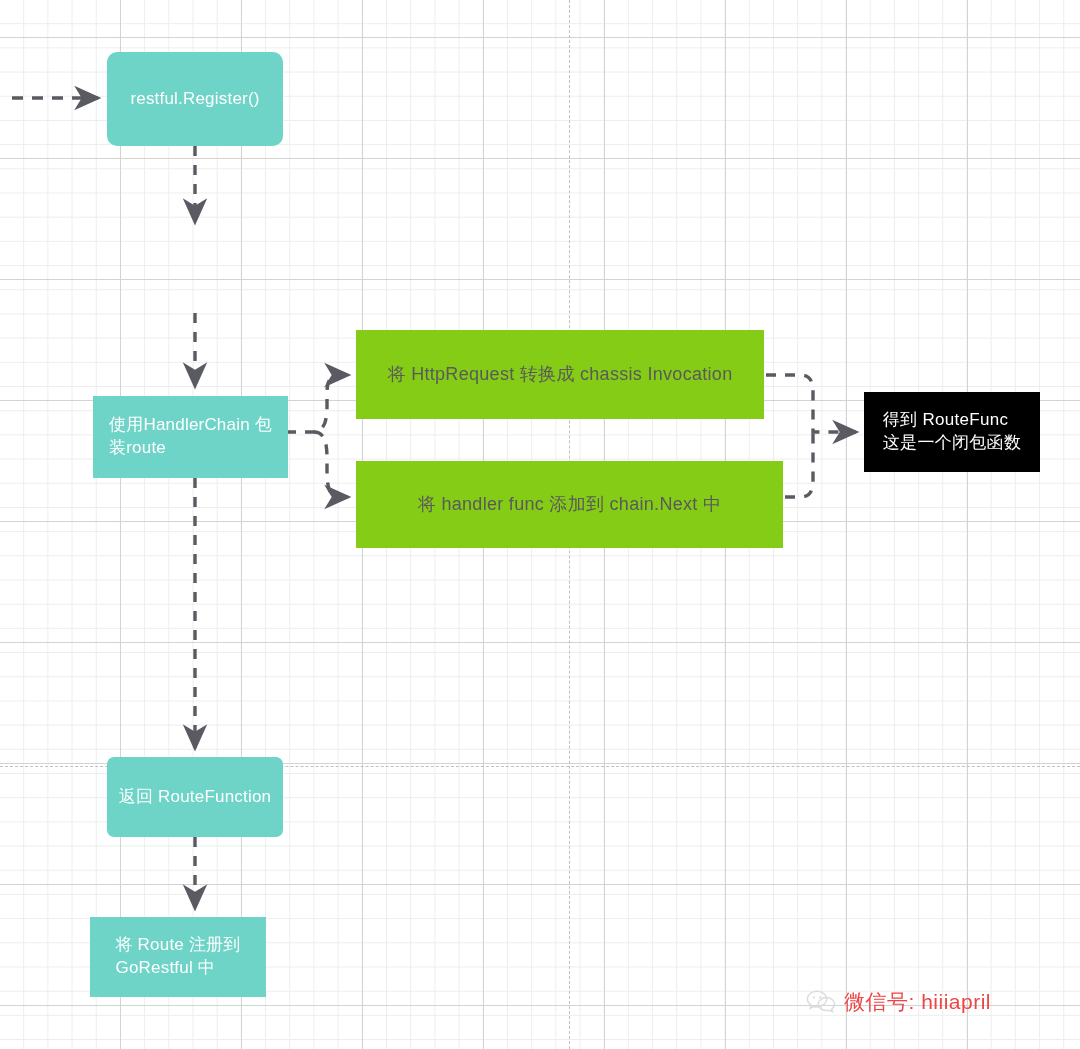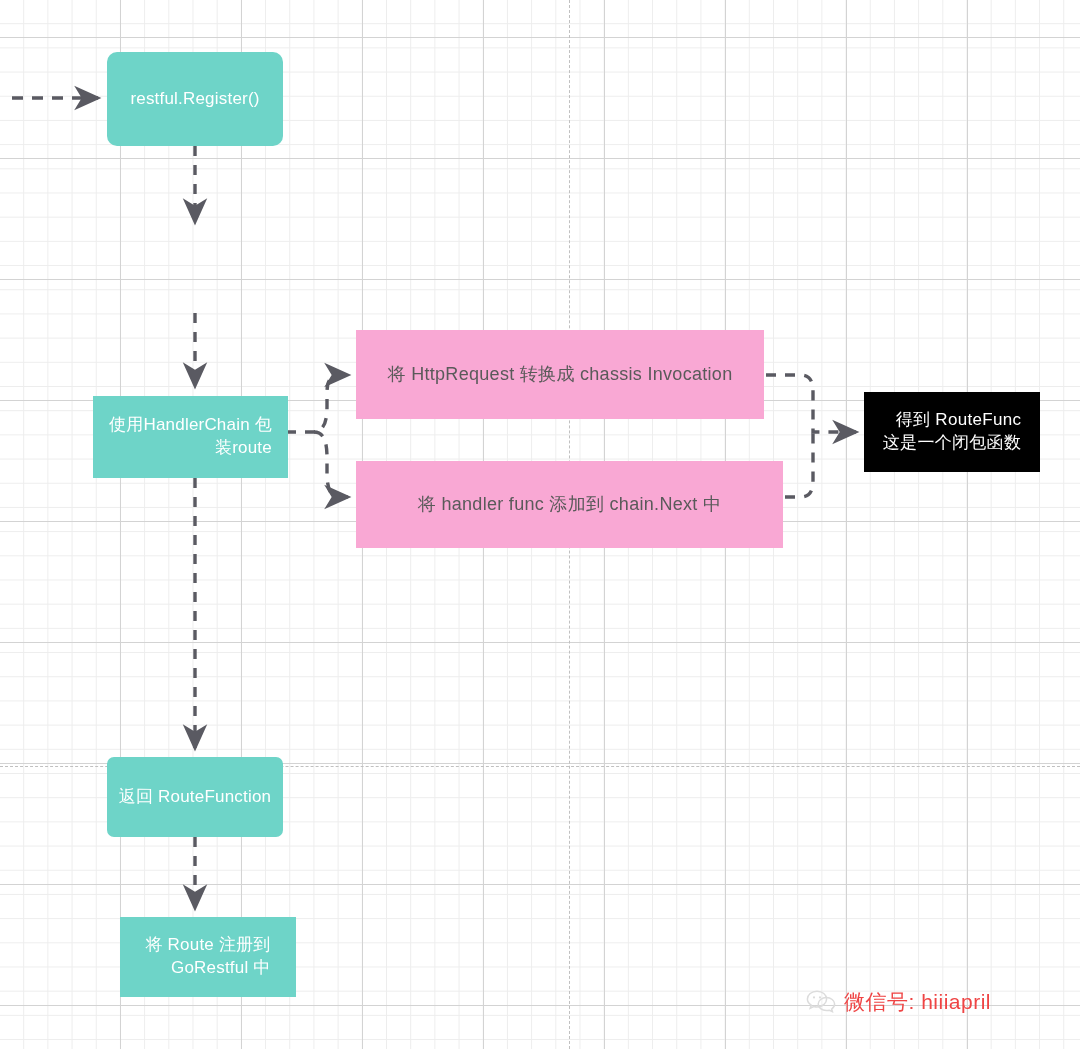--- a/index.html
+++ b/index.html
@@ -52,29 +52,29 @@
     height: 0;
     border-top: 1px dashed #c0c0c0;
     pointer-events: none;
   }
   
   .node {
     position: absolute;
     display: flex;
     align-items: center;
     justify-content: center;
-    text-align: right;
+    text-align: left;
     box-sizing: border-box;
     color: #ffffff;
     line-height: 1.35;
     white-space: pre-line;
     padding: 8px 10px;
   }
   .node.teal   { background: #6ED4C8; font-size: 17px; letter-spacing: .2px; }
-  .node.yellow { background: #f9a8d4; color: #5a5a5a; font-size: 18px; letter-spacing: .3px; }
+  .node.yellow { background: #84cc16; color: #5a5a5a; font-size: 18px; letter-spacing: .3px; }
   .node.gray   { background: #000000; font-size: 17px; letter-spacing: .3px; }
   .node.rounded { border-radius: 10px; }
 
   
   #connectors {
     position: absolute;
     inset: 0;
     pointer-events: none;
   }
   
@@ -157,21 +157,21 @@
 
   <div class="node yellow" style="left:356px; top:330px; width:408px; height:89px;">将 HttpRequest 转换成 chassis Invocation</div>
 
   <div class="node yellow" style="left:356px; top:461px; width:427px; height:87px;">将 handler func 添加到 chain.Next 中</div>
 
   <div class="node gray" style="left:864px; top:392px; width:176px; height:80px;">得到 RouteFunc
 这是一个闭包函数</div>
 
   <div class="node teal" style="left:107px; top:757px; width:176px; height:80px;border-radius:7px;">返回 RouteFunction</div>
 
-  <div class="node teal" style="left:120px; top:917px; width:176px; height:80px;">将 Route 注册到
+  <div class="node teal" style="left:90px; top:917px; width:176px; height:80px;">将 Route 注册到
 GoRestful 中</div>
 
   <div id="watermark">
     <svg width="30" height="26" viewBox="0 0 30 26">
       <path d="M11,2.2 C5.6,2.2 1.4,5.8 1.4,10.1 C1.4,12.6 2.9,14.8 5.2,16.2
                L4.2,19.2 L7.7,17.5 C8.8,17.8 9.9,18 11,18
                C16.4,18 20.6,14.4 20.6,10.1 C20.6,5.8 16.4,2.2 11,2.2 Z" fill="none" stroke="#dcdcdc" stroke-width="1.5"></path>
       <circle cx="8" cy="8.4" r="1.1" fill="#dcdcdc"></circle>
       <circle cx="14" cy="8.4" r="1.1" fill="#dcdcdc"></circle>
       <path d="M20.4,8.6 C24.9,8.6 28.6,11.5 28.6,15.1 C28.6,17.1 27.4,18.9 25.6,20.1

